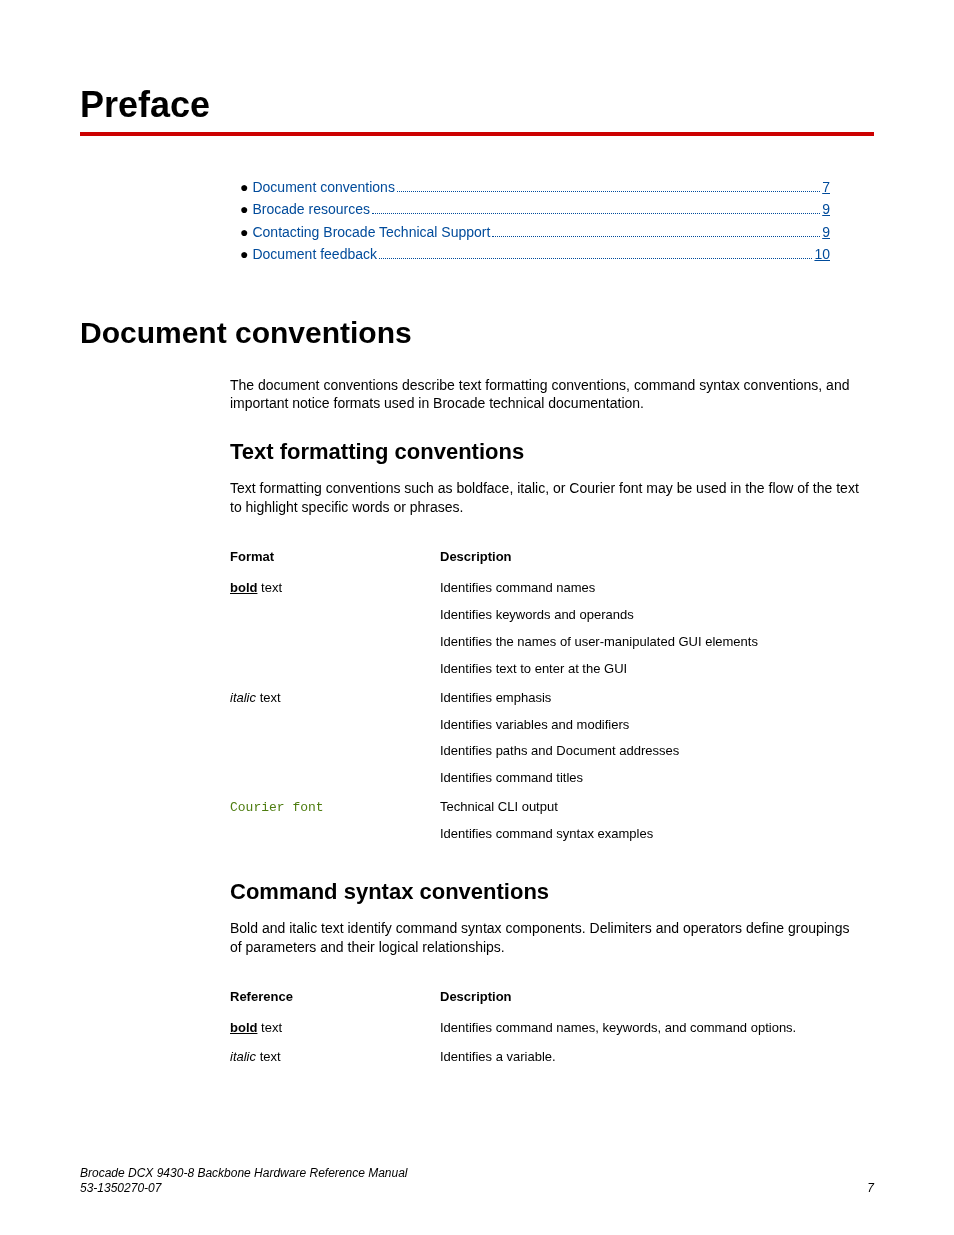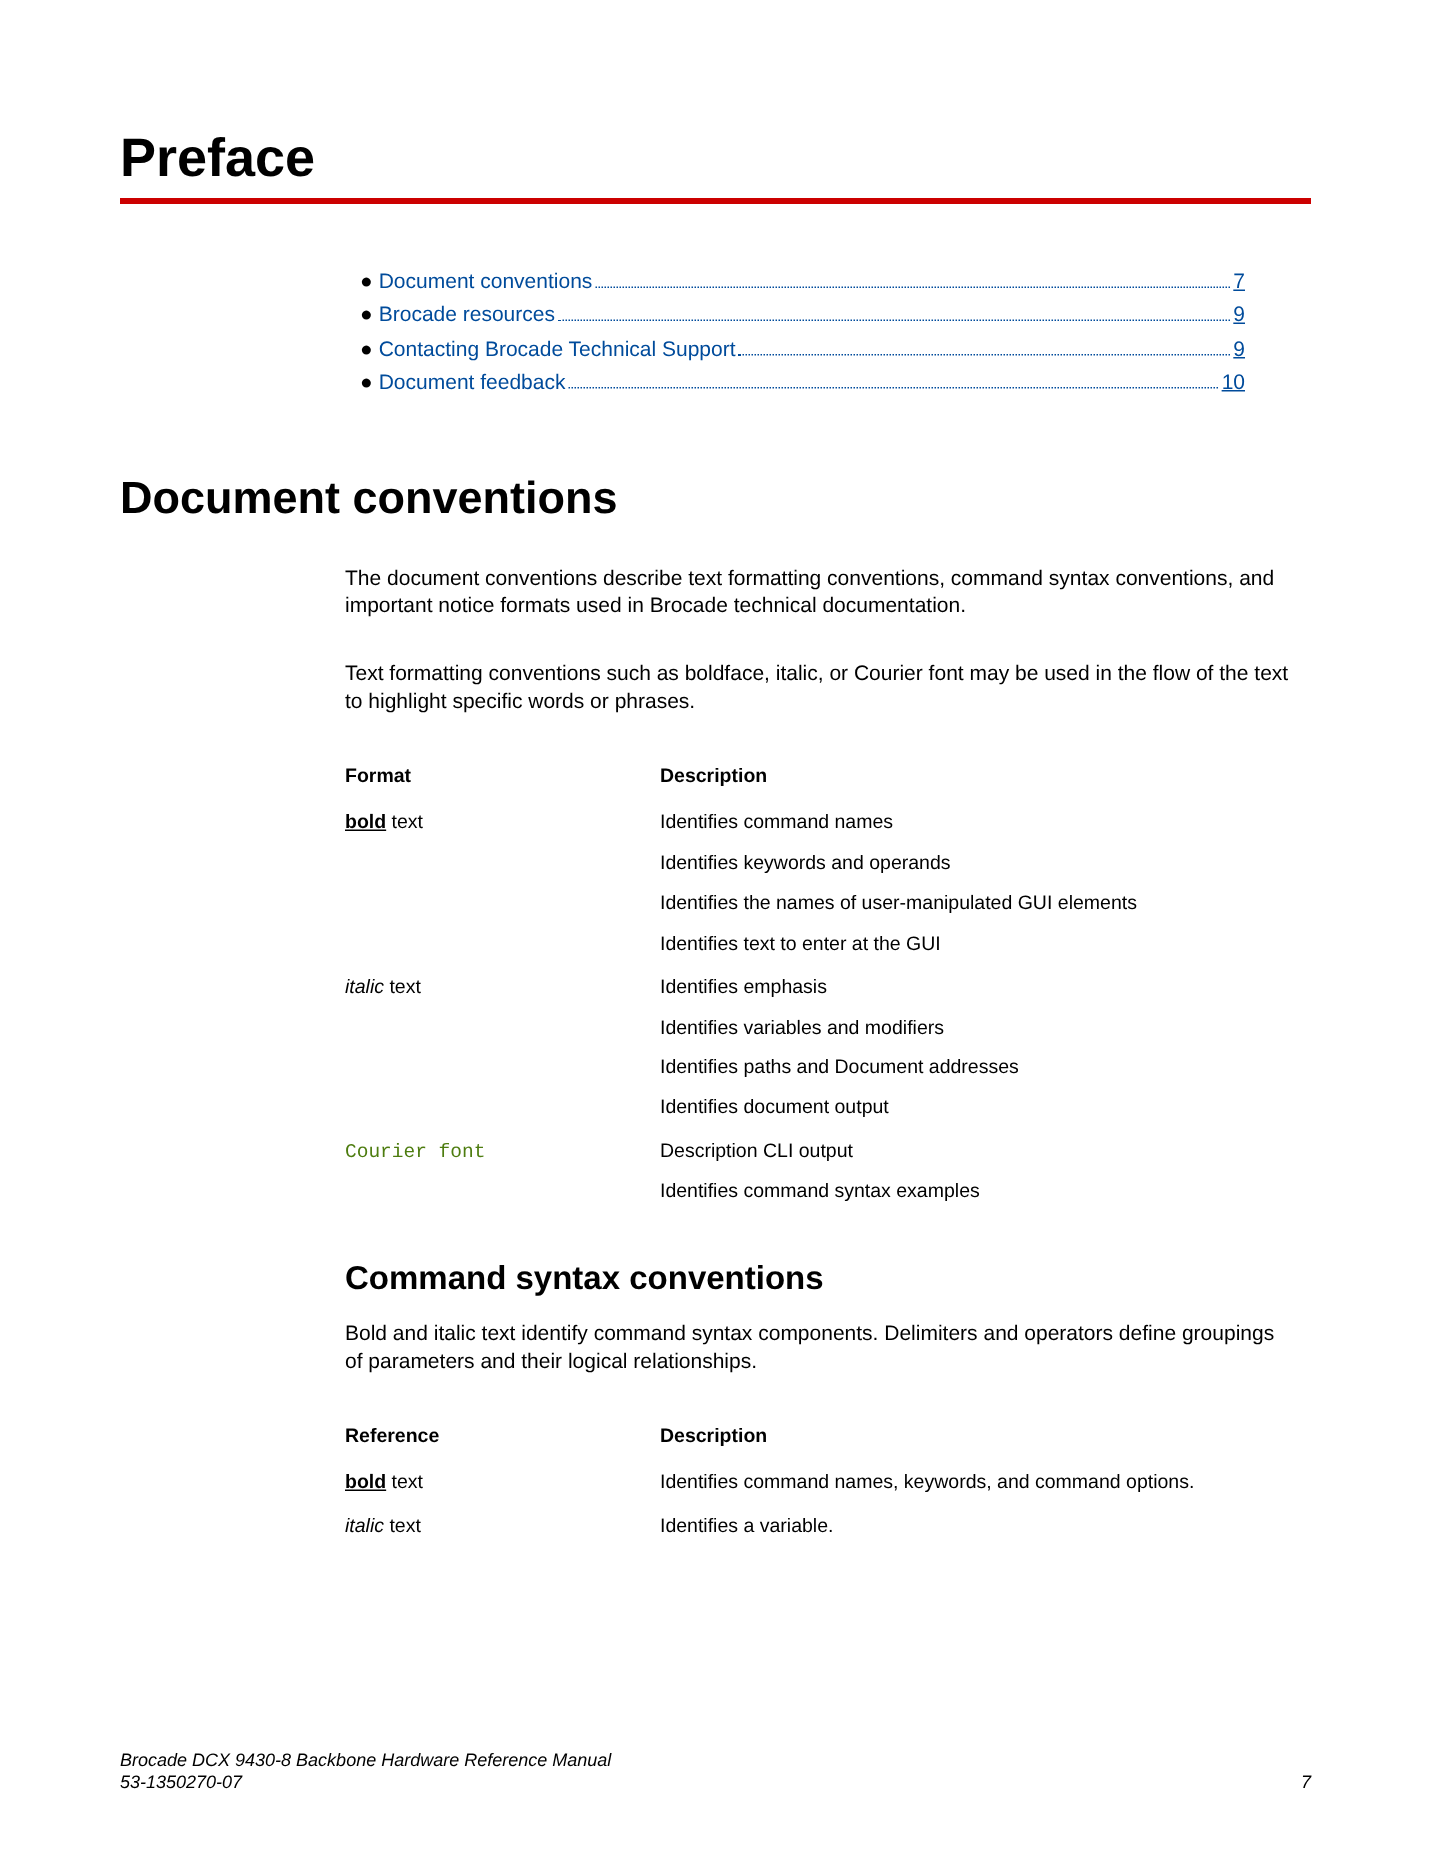--- a/index.html
+++ b/index.html
@@ -156,20 +156,21 @@
       <span class="toc-dots"></span>
       <a href="#" class="toc-page">10</a>
     </div>
   </div>
 
   <h2 class="section-title">Document conventions</h2>
 
   <div class="body-indent">
     <p class="body">The document conventions describe text formatting conventions, command syntax conventions, and important notice formats used in Brocade technical documentation.</p>
 
+    <h3 class="subsection-title">Text formatting conventions</h3>
     <p class="body">Text formatting conventions such as boldface, italic, or Courier font may be used in the flow of the text to highlight specific words or phrases.</p>
 
     <table class="conv">
       <tbody>
           <tr>
         <th class="col-format">Format</th>
         <th>Description</th>
       </tr>
       <tr>
         <td>
@@ -183,29 +184,29 @@
         </td>
       </tr>
       <tr>
         <td>
           <span class="fmt-italic">italic</span><span> text</span>
         </td>
         <td>
           <div class="desc-line">Identifies emphasis</div>
           <div class="desc-line">Identifies variables and modifiers</div>
           <div class="desc-line">Identifies paths and Document addresses</div>
-          <div class="desc-line">Identifies document output</div>
+          <div class="desc-line">Identifies command titles</div>
         </td>
       </tr>
       <tr>
         <td>
           <span class="fmt-courier">Courier font</span>
         </td>
         <td>
-          <div class="desc-line">Description CLI output</div>
+          <div class="desc-line">Technical CLI output</div>
           <div class="desc-line">Identifies command syntax examples</div>
         </td>
       </tr>
     </tbody>
       </table>
 
     <h3 class="subsection-title">Command syntax conventions</h3>
     <p class="body">Bold and italic text identify command syntax components. Delimiters and operators define groupings of parameters and their logical relationships.</p>
 
     <table class="conv">

